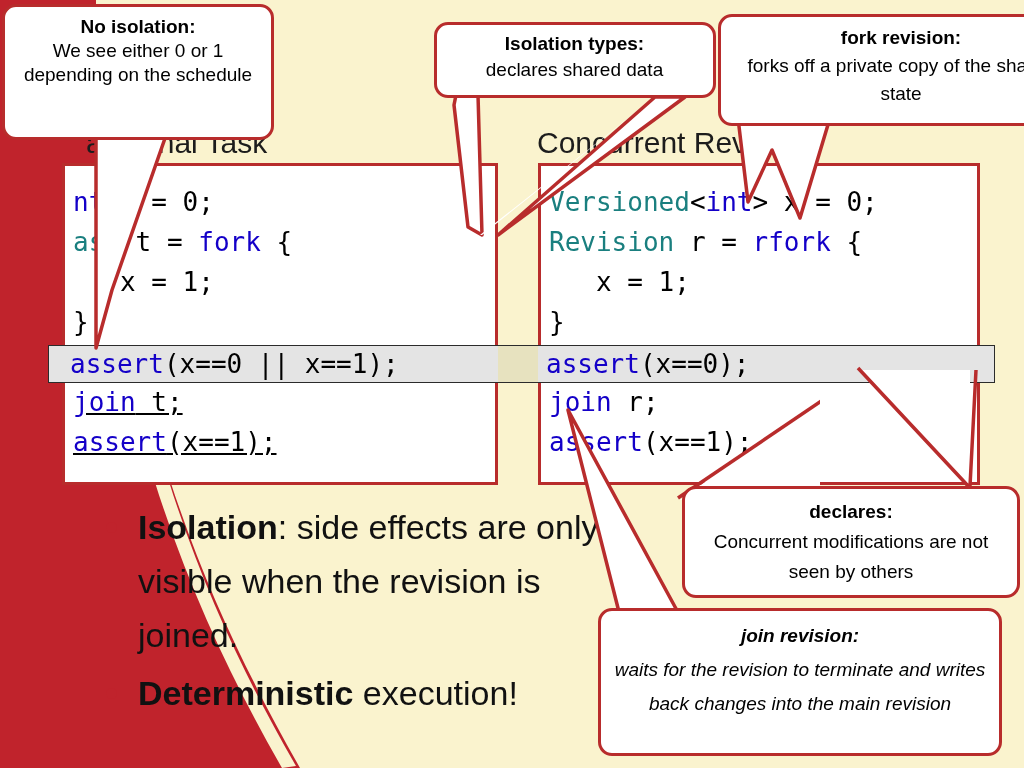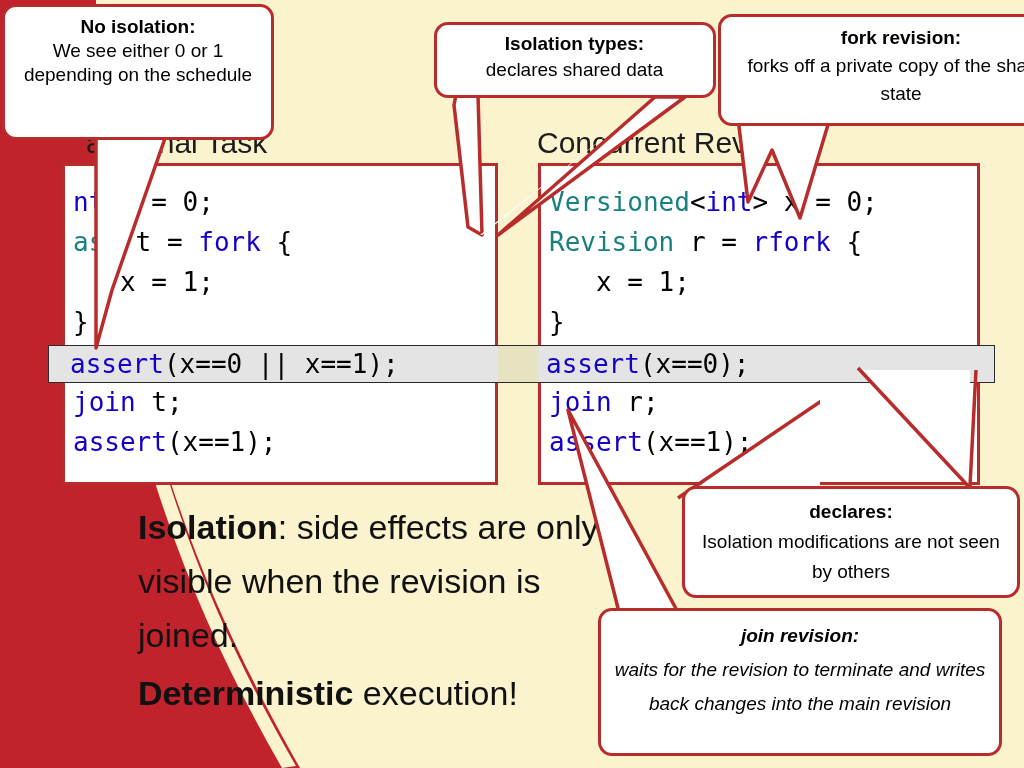--- a/index.html
+++ b/index.html
@@ -105,21 +105,21 @@
   <div class="slide-title">new</div>
 
   <div class="col-head left">aditional Task</div>
   <div class="col-head right">Concurrent Revisi</div>
 
   <div class="code-box left">
     <div class="code-lines"><span class="k-kw">nt</span> x = 0;
 <span class="k-type">ask</span> t = <span class="k-kw">fork</span> {
    x = 1;
 }</div>
-    <div class="code-lines" style="top:216px;"><span class="k-blue">join</span> t;
+    <div class="code-lines" style="top:216px;text-decoration:underline;"><span class="k-blue">join</span> t;
 <span class="k-blue">assert</span>(x==1);</div>
   </div>
 
   <div class="code-box right">
     <div class="code-lines"><span class="k-type">Versioned</span>&lt;<span class="k-kw">int</span>&gt; x = 0;
 <span class="k-type">Revision</span> r = <span class="k-kw">rfork</span> {
    x = 1;
 }</div>
     <div class="code-lines" style="top:216px;"><span class="k-blue">join</span> r;
 <span class="k-blue">assert</span>(x==1);</div>
@@ -182,21 +182,21 @@
     <div class="c-body">declares shared data</div>
   </div>
 
   <div class="callout" id="callout-fork-revision">
     <div class="c-title">fork revision:</div>
     <div class="c-body">forks off a private copy of the shared state</div>
   </div>
 
   <div class="callout" id="callout-isolation">
     <div class="c-title">declares:</div>
-    <div class="c-body">Isolation modifications are not seen by others</div>
+    <div class="c-body">Concurrent modifications are not seen by others</div>
   </div>
 
   <div class="callout" id="callout-join-revision">
     <div class="c-title">join revision:</div>
     <div class="c-body">waits for the revision to terminate and writes back changes into the main revision</div>
   </div>
 
 </div>
 
 </body></html>

